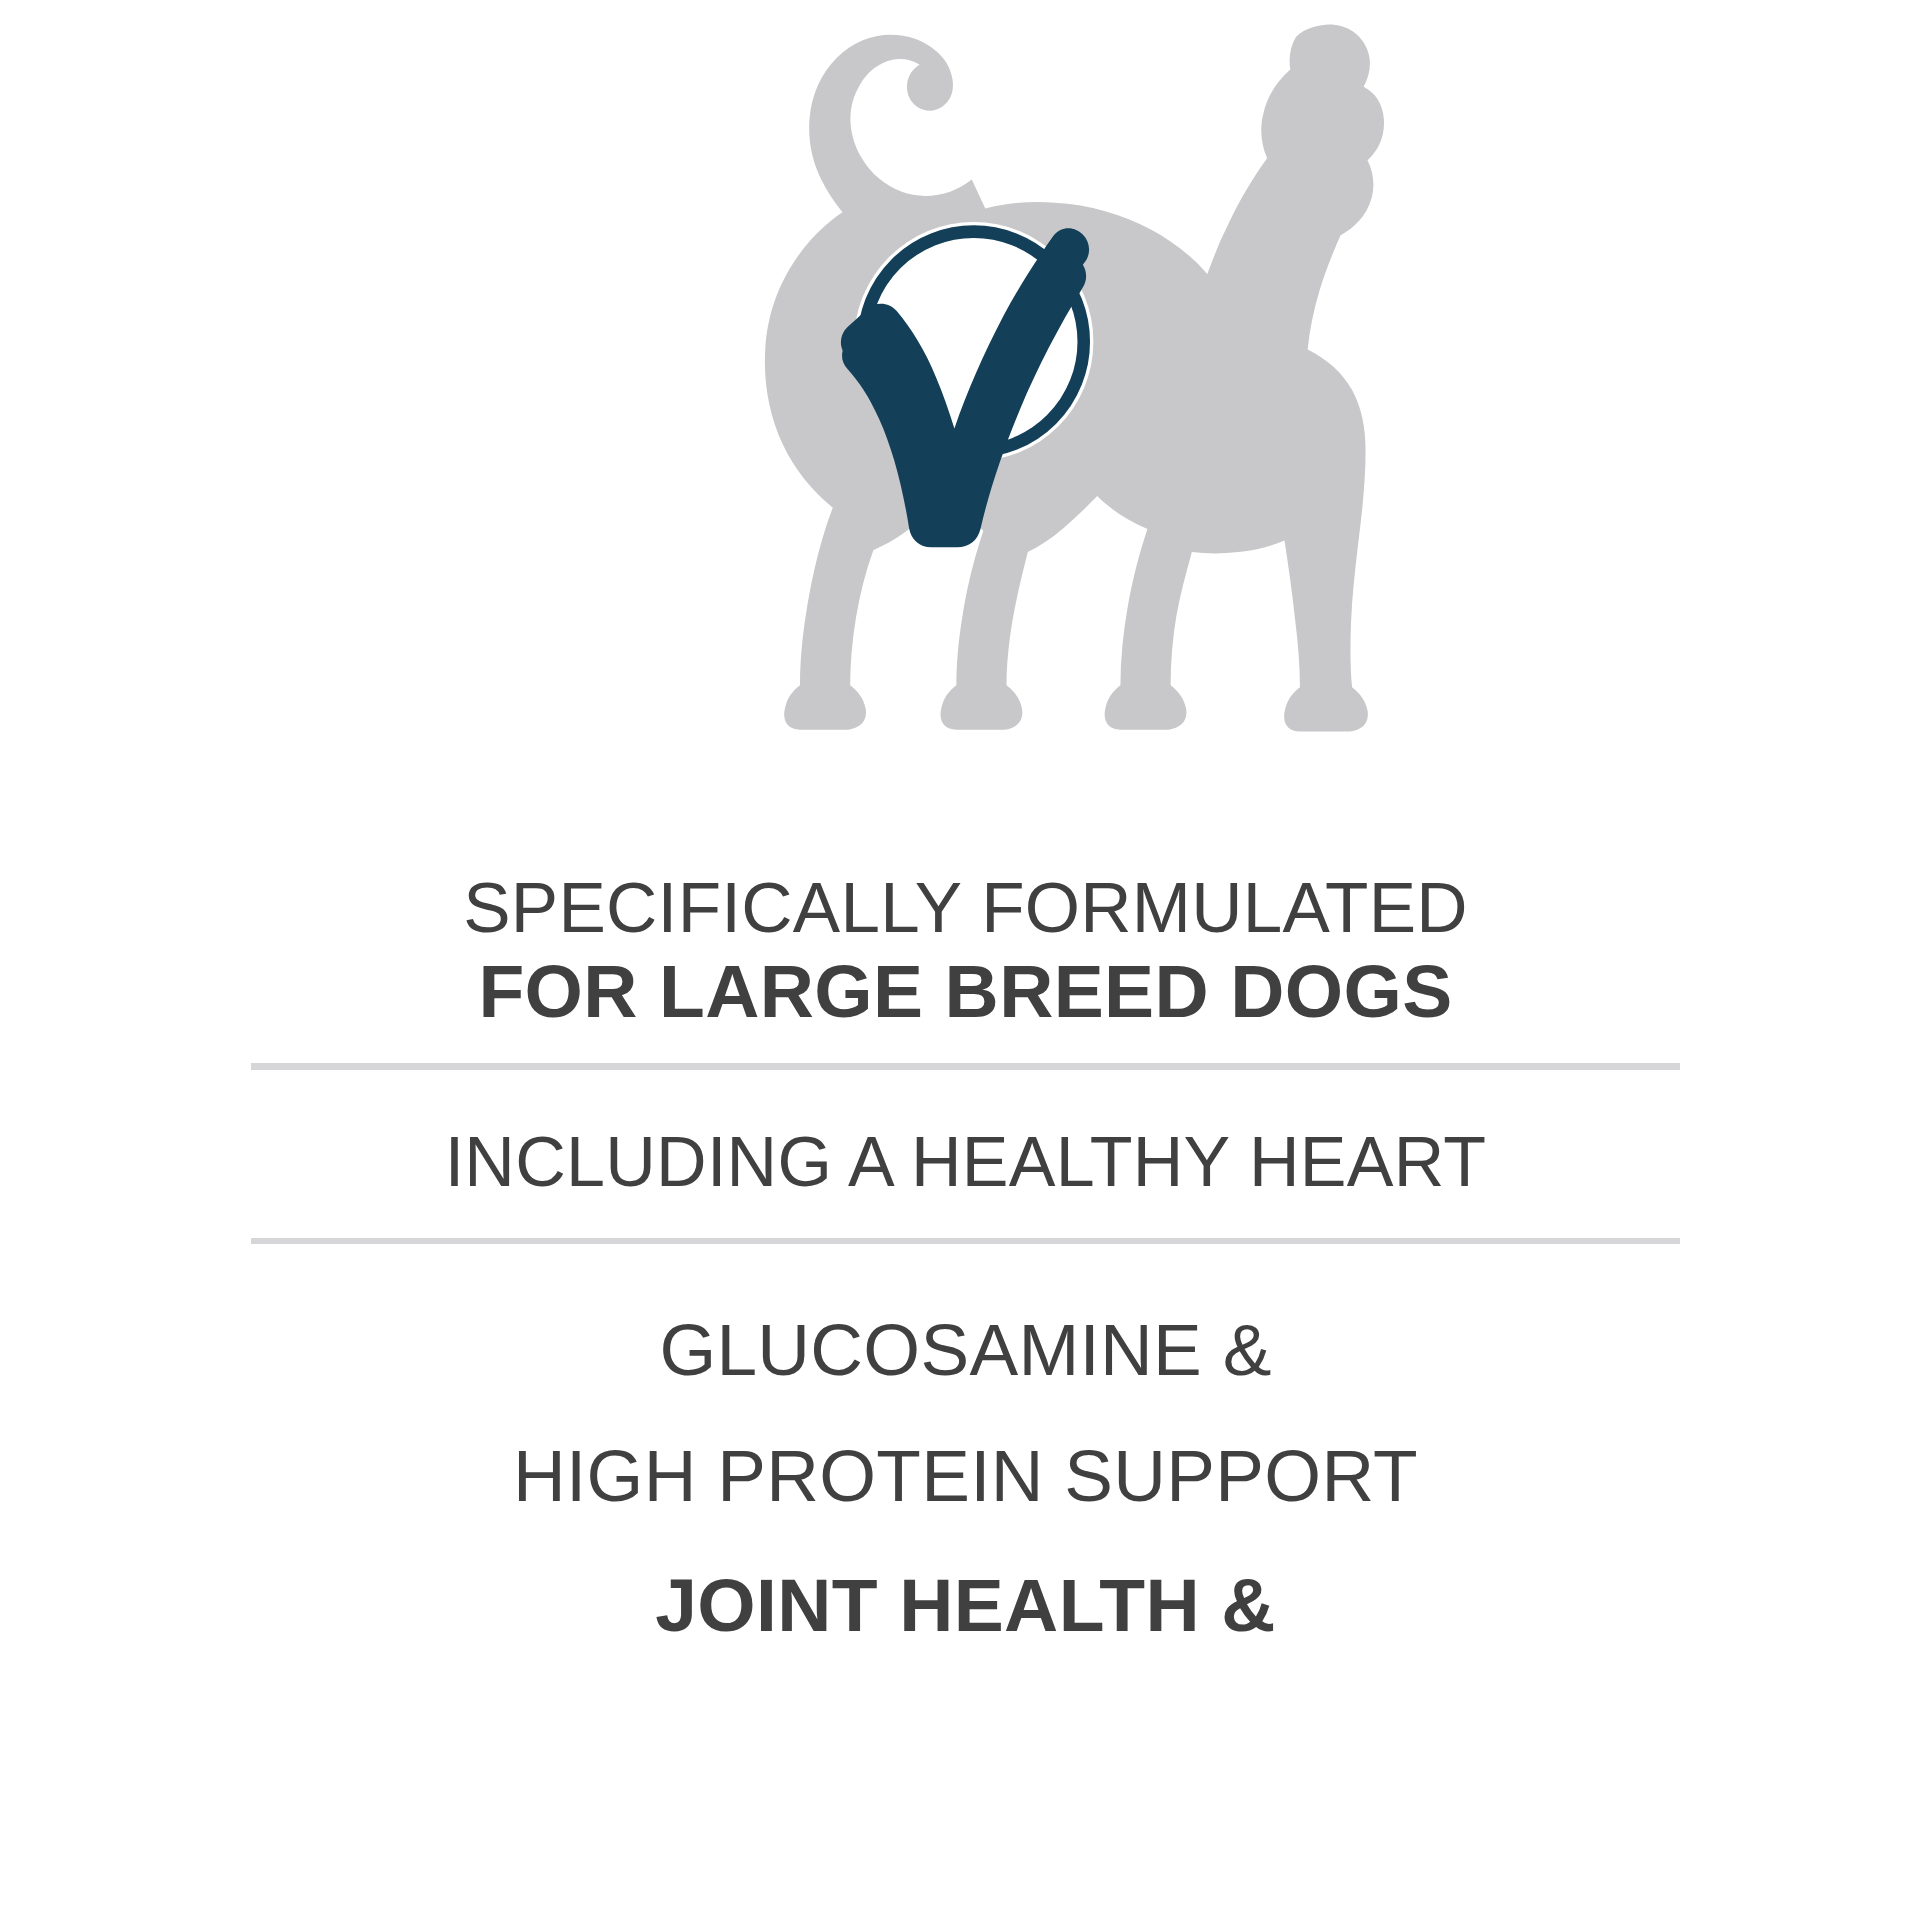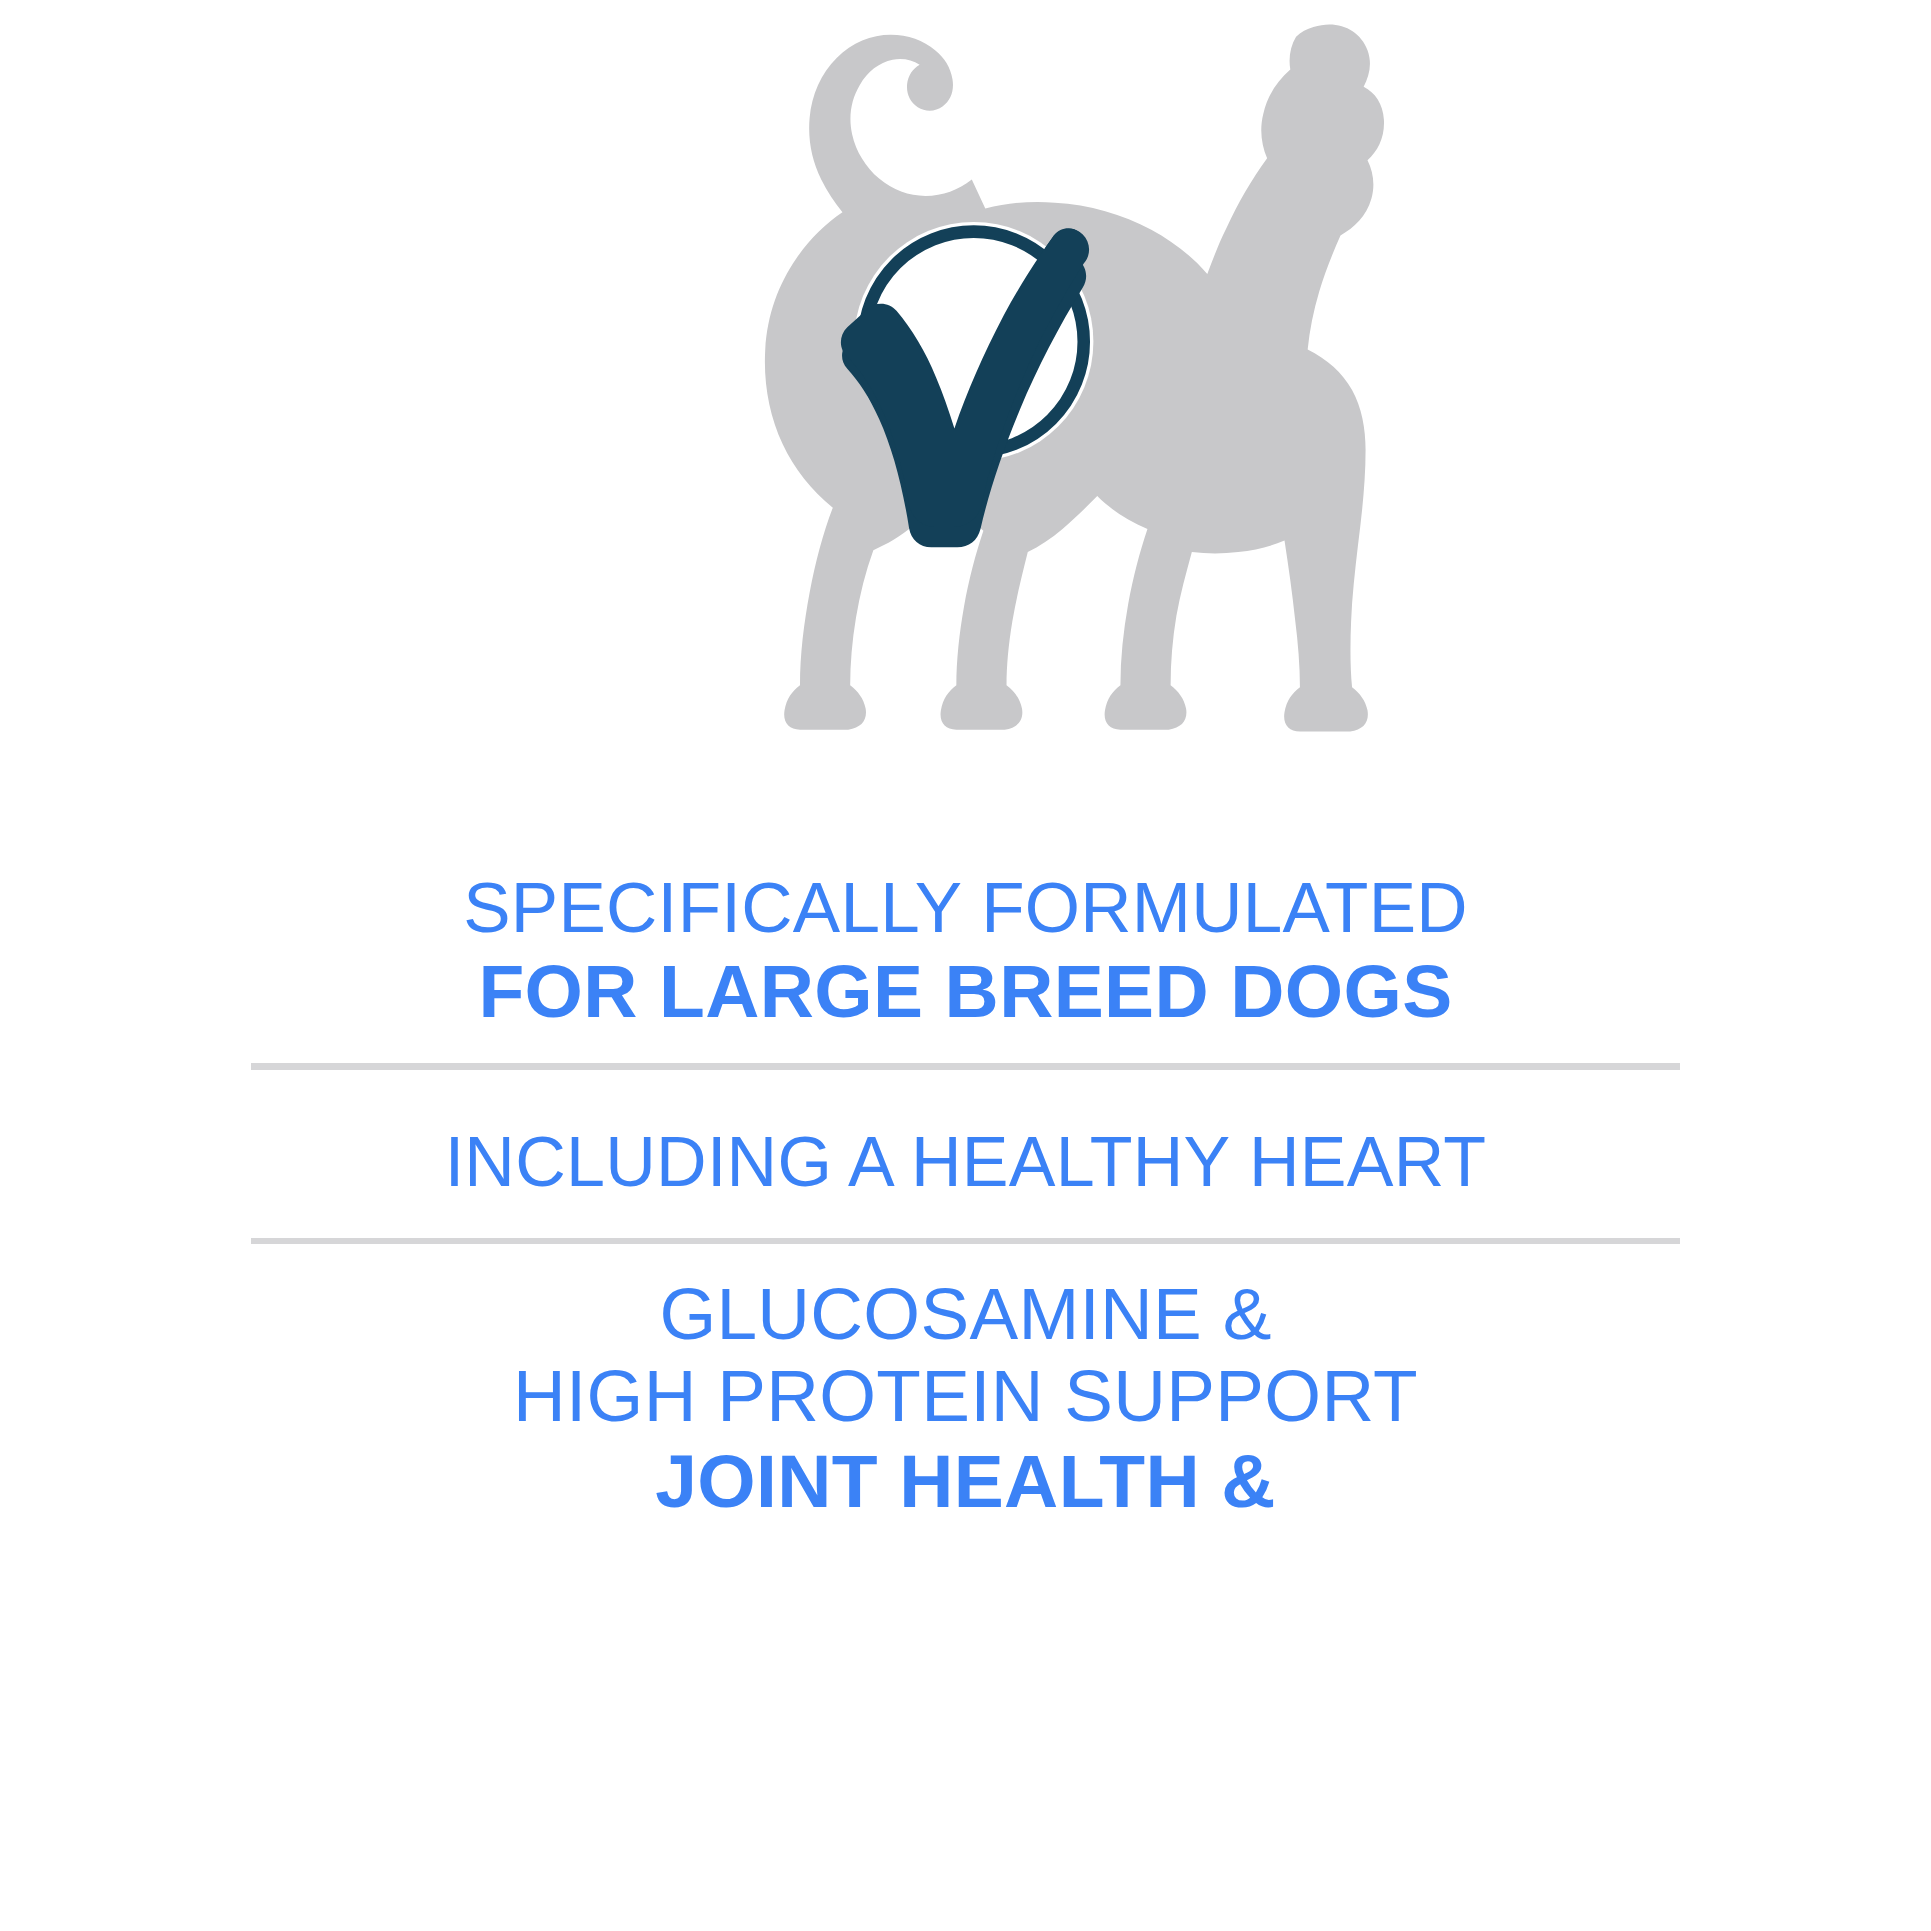--- a/index.html
+++ b/index.html
@@ -50,21 +50,21 @@
   .section {
     width: 100%;
     text-align: center;
     display: flex;
     flex-direction: column;
     align-items: center;
   }
 
   .line {
     display: block;
-    color: #3b82f6;
+    color: #404040;
     line-height: 1.04;
     white-space: nowrap;
     letter-spacing: 0.004em;
   }
 
   .line.light {
     font-weight: 300;
     font-stretch: condensed;
   }
   .line.bold {
@@ -91,21 +91,21 @@
     height: 6.8px;
     background: #d6d6d8;
     border: 0;
     margin: 0;
     flex: none;
   }
 
   
   .sec-pad-1 { padding-top: 11.6px;  padding-bottom: 33px; }
   .sec-pad-2 { padding-top: 50px;  padding-bottom: 39px; }
-  .sec-pad-3 { padding-top: 32px;  padding-bottom: 9.7px; }
+  .sec-pad-3 { padding-top: 68px;  padding-bottom: 9.7px; gap: 44px; }
 </style>
 </head>
 <body>
 
 <div class="infographic">
 
   <div class="hero">
     <svg class="hero-svg" viewBox="0 0 1000 890" xmlns="http://www.w3.org/2000/svg">
 
       <g>

